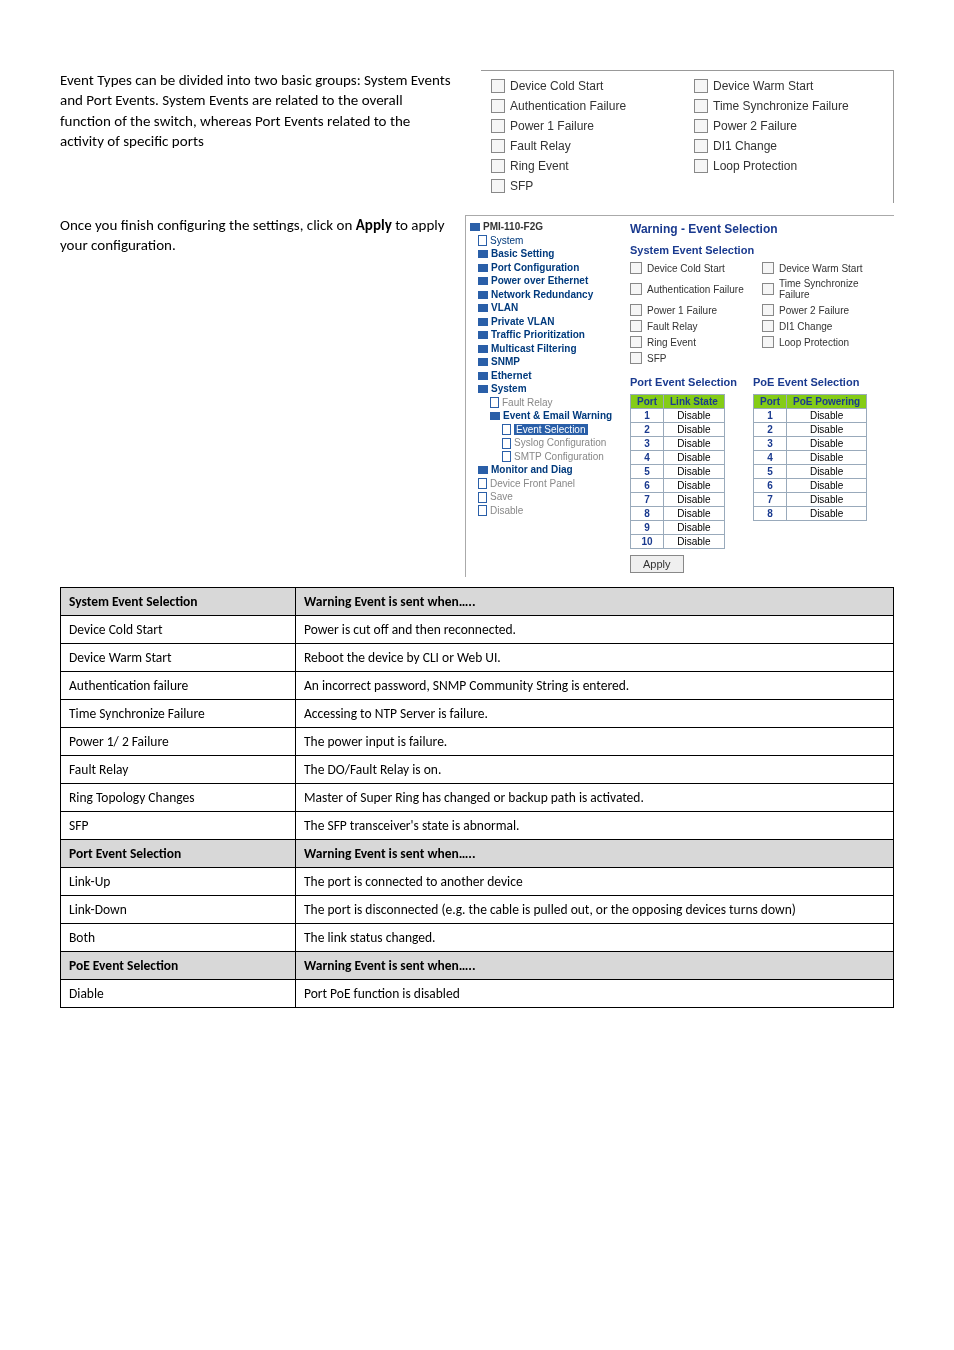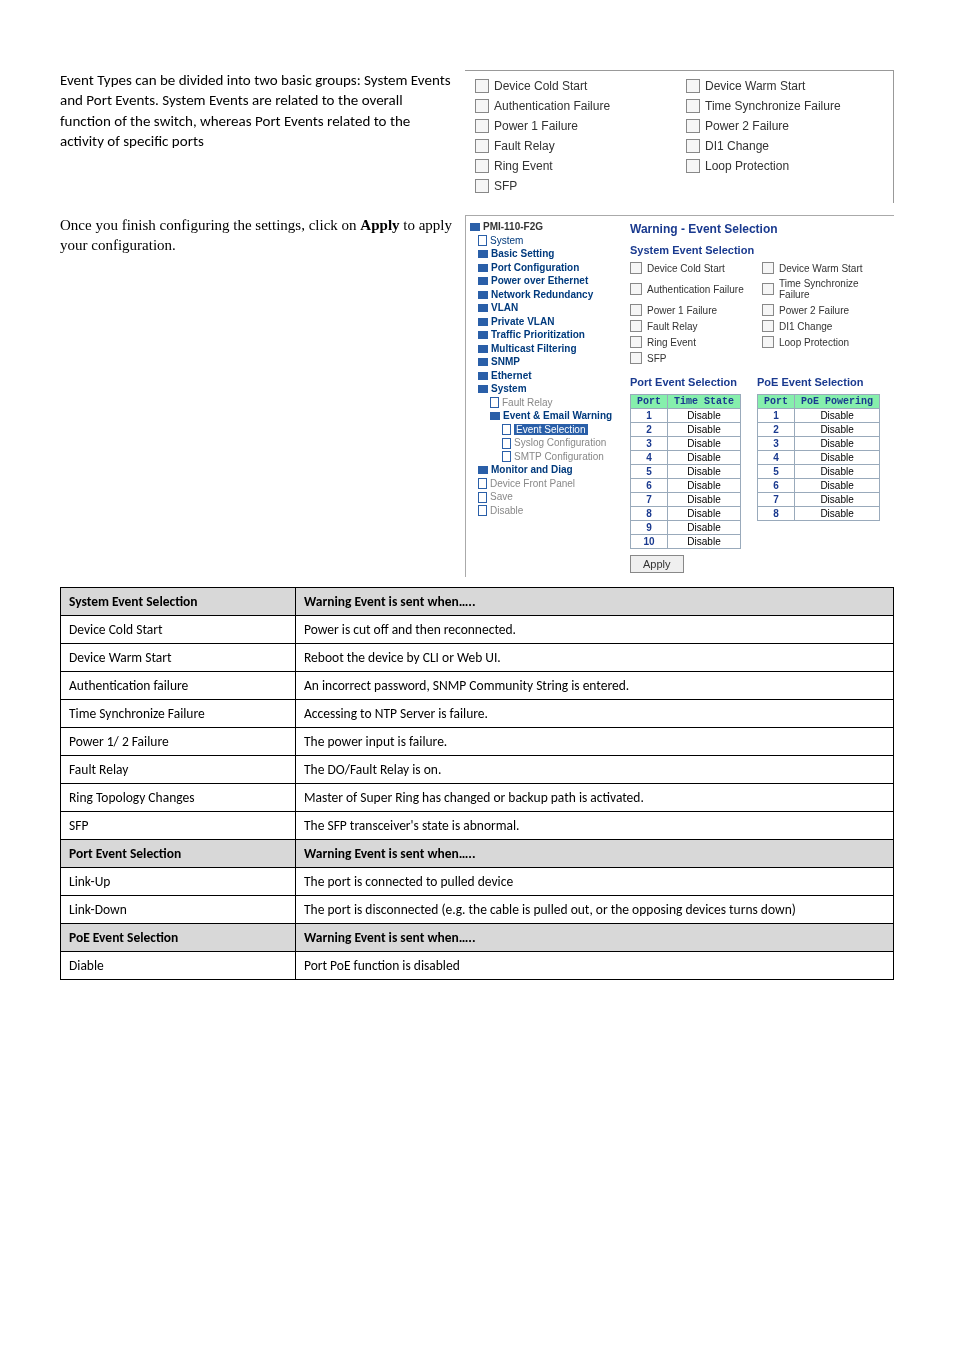--- a/index.html
+++ b/index.html
@@ -5,33 +5,33 @@
   body{
     font-family:Calibri,Arial,sans-serif;
     font-size:13px;
     color:#000;
     margin:0;
     padding:70px 60px;
     width:954px;
     box-sizing:border-box;
     background:#fff;
   }
-  .top-row{display:flex;gap:10px;margin-bottom:12px;}
+  .top-row{display:flex;gap:26px;margin-bottom:12px;}
   .intro-block{flex:0 0 395px;font-size:15px;line-height:1.35;}
   .sys-box{
     flex:1;
     border:1px solid #999;border-left:none;border-bottom:none;
     padding:8px 10px 10px 10px;
     font-family:Arial,sans-serif;
   }
   .sys-grid{display:grid;grid-template-columns:1fr 1fr;row-gap:6px;column-gap:14px;}
   .cb{display:flex;align-items:center;gap:5px;font-size:12px;color:#333;}
   .cb-box{width:12px;height:12px;border:1px solid #888;background:#f6f6f6;flex:none;}
   .apply-row{display:flex;gap:10px;margin-bottom:8px;}
-  .apply-text{flex:0 0 395px;font-size:15px;line-height:1.35;font-family:Liberation Serif, serif;}
+  .apply-text{flex:0 0 395px;font-size:15px;line-height:1.35;}
   .config-shot{
     flex:1;
     border:1px solid #aaa;border-bottom:none;border-right:none;
     font-family:Arial,sans-serif;
     display:flex;
     font-size:10px;
   }
   .tree{
     width:150px;
     padding:4px 4px;
@@ -48,21 +48,21 @@
   .ind1{padding-left:8px;}
   .ind2{padding-left:20px;}
   .ind3{padding-left:32px;}
   .right-pane{flex:1;padding:4px 6px;}
   .rp-title{color:#1a3a8f;font-size:12px;font-weight:bold;margin:2px 0 8px 0;}
   .rp-sub{color:#1a3a8f;font-size:11px;font-weight:bold;margin:4px 0 6px 0;}
   .rp-sys{display:grid;grid-template-columns:1fr 1fr;row-gap:4px;column-gap:6px;margin-bottom:8px;}
   .tbl-row{display:flex;gap:16px;}
   .mini-tbl{border-collapse:collapse;font-size:10px;}
   .mini-tbl th,.mini-tbl td{border:1px solid #9ab;padding:1px 6px;text-align:center;}
-  .mini-tbl th{background:#86efac;color:#1a3a8f;font-weight:bold;font-family:Liberation Mono, monospace;}
+  .mini-tbl th{background:#84cc16;color:#1a3a8f;font-weight:bold;}
   .mini-tbl td.pnum{color:#1a3a8f;font-weight:bold;}
   .apply-btn{
     display:inline-block;margin-top:6px;padding:2px 12px;
     border:1px solid #888;background:#efefef;font-size:11px;color:#333;
   }
 
   
   table.desc{
     border-collapse:collapse;width:100%;
     font-size:13.5px;
@@ -211,21 +211,21 @@
             <span>SFP</span>
           </div>
         </div>
       <div class="tbl-row">
         <div>
           <div class="rp-sub">Port Event Selection</div>
           <table class="mini-tbl">
             <tbody>
                 <tr>
                   <th>Port</th>
-                  <th>Time State</th>
+                  <th>Link State</th>
                 </tr>
             </tbody>
               <tbody id="port-tbody">
                 <tr>
                   <td class="pnum">1</td>
                   <td>Disable</td>
                 </tr>
                 <tr>
                   <td class="pnum">2</td>
                   <td>Disable</td>
@@ -357,25 +357,29 @@
       <tr>
         <td>SFP</td>
         <td>The SFP transceiver's state is abnormal.</td>
       </tr>
       <tr class="hdr">
         <td>Port Event Selection</td>
         <td>Warning Event is sent when…..</td>
       </tr>
       <tr>
         <td>Link-Up</td>
-        <td>The port is connected to pulled device</td>
+        <td>The port is connected to another device</td>
       </tr>
       <tr>
         <td>Link-Down</td>
         <td>The port is disconnected (e.g. the cable is pulled out, or the opposing devices turns down)</td>
+      </tr>
+      <tr>
+        <td>Both</td>
+        <td>The link status changed.</td>
       </tr>
       <tr class="hdr">
         <td>PoE Event Selection</td>
         <td>Warning Event is sent when…..</td>
       </tr>
       <tr>
         <td>Diable</td>
         <td>Port PoE function is disabled</td>
       </tr>
     </tbody>

